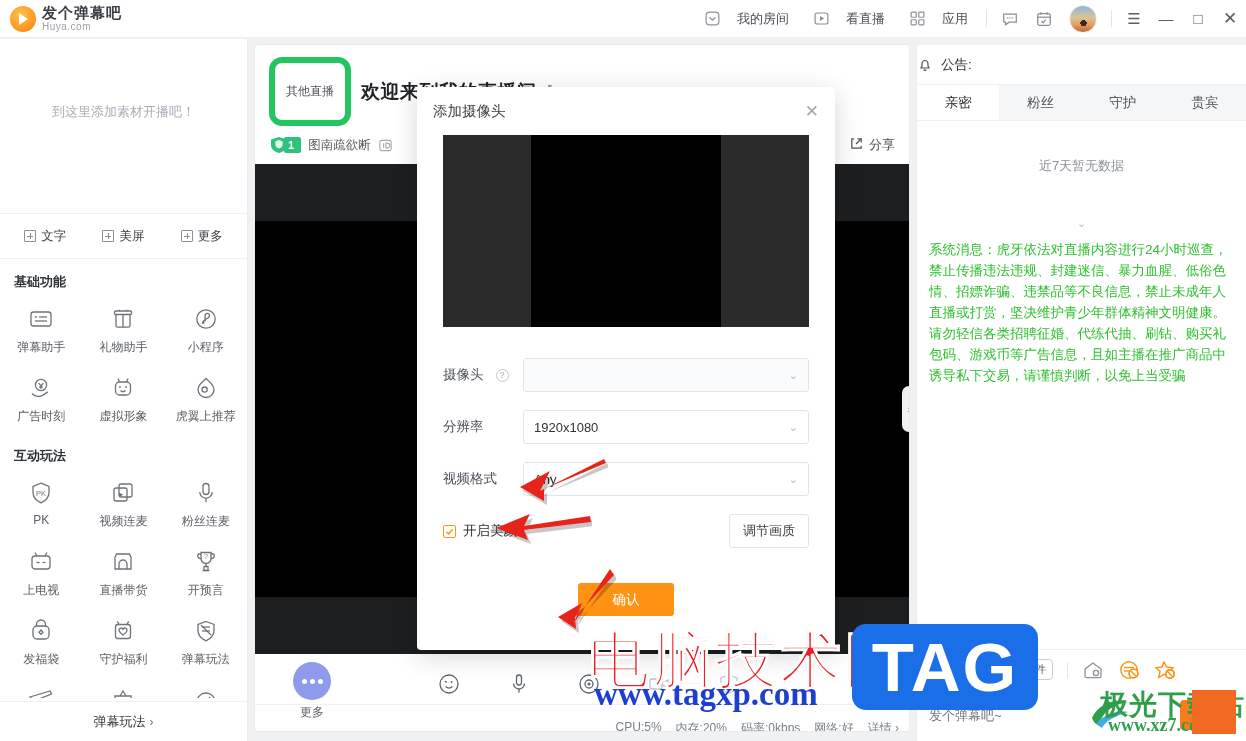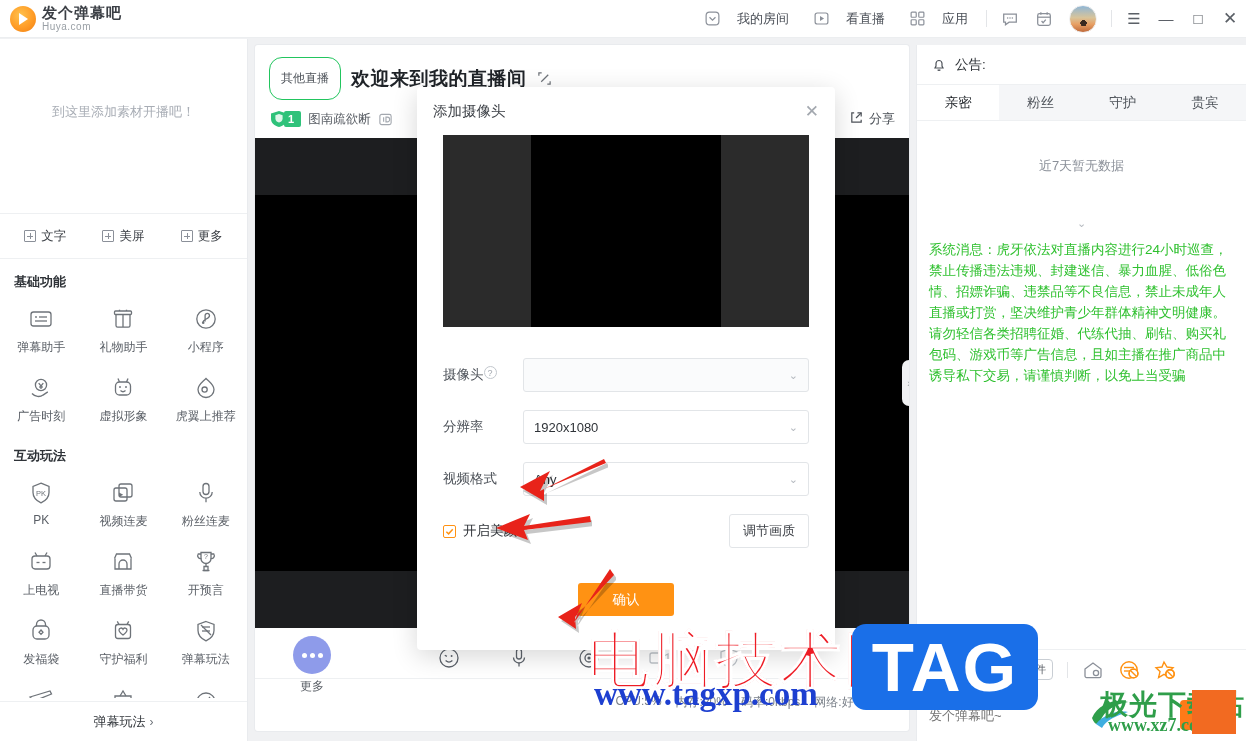--- a/index.html
+++ b/index.html
@@ -96,21 +96,21 @@
 
   
   .center-col {
     position: absolute; left: 255px; top: 45px; width: 654px; height: 686px;
     background: #ffffff; border-radius: 3px; overflow: hidden;
     box-shadow: 0 0 0 1px #e9ebee;
   }
   .room-head { padding: 12px 14px 0; }
   .room-title-row { display: flex; align-items: center; gap: 10px; }
   .cate-pill {
-    border: 1px solid #22c55e; border-radius: 13px; padding: 12px 11px;
+    border: 6px solid #22c55e; border-radius: 13px; padding: 20px 11px;
     font-size: 12px; color: #4d5259; white-space: nowrap;
   }
   .room-title { font-size: 19px; font-weight: bold; color: #1f2328; letter-spacing: .5px; }
   .edit-ic { width: 15px; height: 15px; color: #6e7379; }
   .streamer-row { display: flex; align-items: center; gap: 7px; margin-top: 10px; }
   .badge-lv { display: flex; align-items: center; flex: none; }
   .badge-shield { width: 20px; height: 18px; position: relative; }
   .badge-num {
     background: #2fc27a; color: #fff; font-size: 11px; font-weight: bold;
     border-radius: 2px; padding: 1px 7px 1px 4px; margin-left: -5px; line-height: 14px;
@@ -152,21 +152,21 @@
   }
   .statusline span { white-space: nowrap; margin-top: 9px; }
 
   
   .right-col {
     position: absolute; left: 916px; top: 45px; width: 330px; height: 696px;
     background: #ffffff; border-left: 1px solid #e9ebee;
     display: flex; flex-direction: column;
   }
   .notice-row {
-    height: 40px; display: flex; align-items: center; gap: 8px; padding-left: 14px;
+    height: 40px; display: flex; align-items: center; gap: 8px; 
     border-bottom: 1px solid #eef0f2; font-size: 13.5px; color: #2f3338;
   }
   .bell-ic { width: 16px; height: 16px; color: #4d5259; }
   .rank-tabs { display: flex; height: 36px; border-bottom: 1px solid #eef0f2; }
   .rank-tab {
     flex: 1; display: flex; align-items: center; justify-content: center;
     font-size: 13.5px; color: #4d5259; background: #f5f6f8;
   }
   .rank-tab.active { background: #ffffff; color: #1f2328; }
   .rank-body { height: 96px; position: relative; }
@@ -221,21 +221,21 @@
     font-size: 14.5px; color: #3d4147;
   }
   .modal-close { margin-left: auto; color: #a3a8af; font-size: 17px; line-height: 1; }
   .modal-preview {
     margin: 0 26px; height: 192px; background: #2b2b2b;
     display: flex; align-items: center; justify-content: center;
   }
   .modal-preview i { display: block; width: 190px; height: 192px; background: #000; }
   .form { padding: 22px 26px 0; }
   .frow { display: flex; align-items: center; height: 52px; }
-  .flabel { width: 80px; font-size: 13.5px; color: #4d5259; display: flex; gap: 0; }
+  .flabel { width: 80px; font-size: 13.5px; color: #4d5259; display: flex; align-items: center; gap: 12px; }
   .qmark {
     width: 13px; height: 13px; border-radius: 50%; border: 1px solid #c2c7cd;
     font-size: 9px; color: #a3a8af; display: flex; align-items: center; justify-content: center;
   }
   .fselect {
     flex: 1; height: 34px; border: 1px solid #e2e5e8; border-radius: 3px;
     display: flex; align-items: center; padding: 0 10px; font-size: 13px; color: #2f3338;
     background: #fff; position: relative;
   }
   .fselect.empty { background: #fafbfc; }

